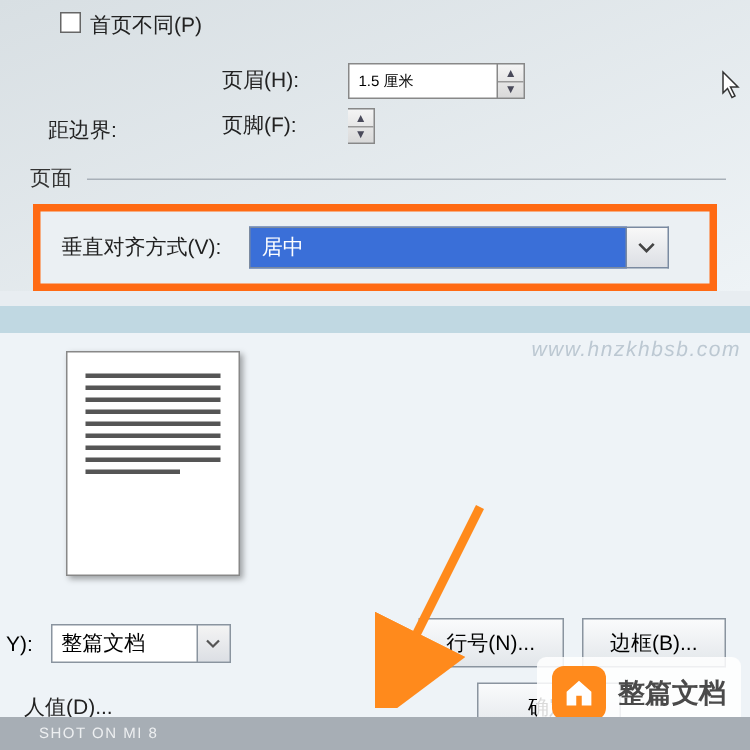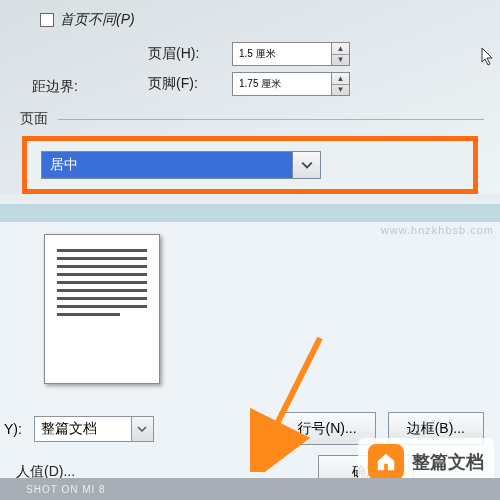--- a/index.html
+++ b/index.html
@@ -12,25 +12,23 @@
     background: #e8edf1;
     position: relative;
     overflow: hidden;
   }
   .top-section {
     padding: 8px 16px 0 16px;
     background: linear-gradient(to bottom right, #d8dfe3, #eef3f6);
   }
   .checkbox-row {
     display: flex;
-    align-items: center;
     height: 24px;
     padding-left: 24px;
     color: #333;
-    font-style: italic;
   }
   .checkbox-box {
     width: 14px;
     height: 14px;
     border: 1px solid #666;
     background: #fff;
     margin-right: 6px;
   }
   .label-text { color: #222; }
   .margin-section {
@@ -245,22 +243,23 @@
     display: flex;
     align-items: center;
     padding-left: 26px;
     font-family: sans-serif;
   }
   .watermark-tr {
     position: absolute;
     top: 2px;
     right: 6px;
     color: #bcc8d2;
-    font-size: 11px;
+    font-size: 14px;
     letter-spacing: 1px;
+    font-style: italic;
   }
   .logo-box {
     position: absolute;
     right: 6px;
     bottom: 26px;
     display: flex;
     align-items: center;
     gap: 8px;
     background: rgba(255,255,255,0.85);
     padding: 6px 10px;
@@ -302,40 +301,40 @@
           <input value="1.5 厘米" style="">
           <div class="spin-btns">
             <div class="spin-btn">▲</div>
             <div class="spin-btn">▼</div>
           </div>
         </div>
       </div>
       <div class="margin-row">
         <div class="margin-row-label">页脚(F):</div>
         <div class="spinner">
-          <input value="1.75 厘米" style="">
           <div class="spin-btns">
             <div class="spin-btn">▲</div>
             <div class="spin-btn">▼</div>
           </div>
         </div>
       </div>
     </div>
   </div>
 
   <svg class="cursor-svg" width="18" height="22">
     <path d="M2 2 L2 16 L5 13 L8 19 L10 18 L7 12 L12 12 Z" fill="#fff" stroke="#333" stroke-width="1"></path>
   </svg>
 
   <div class="groupbox-title">
     <span>页面</span>
     <div class="groupbox-line"></div>
   </div>
 
   <div class="highlight-row">
+    <span class="valign-label">垂直对齐方式(V):</span>
     <div class="dropdown">
       <div class="dropdown-selected">居中</div>
       <div class="dropdown-btn">
         <svg viewBox="0 0 10 10">
             <path d="M1 3 L5 7 L9 3" fill="none" stroke="#444" stroke-width="1.5"></path>
           </svg>
       </div>
     </div>
   </div>
 </div>

